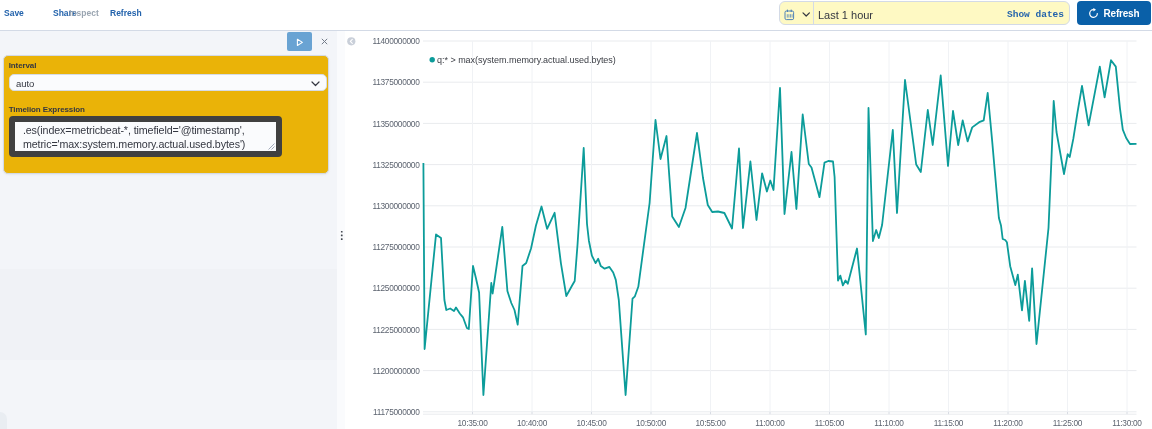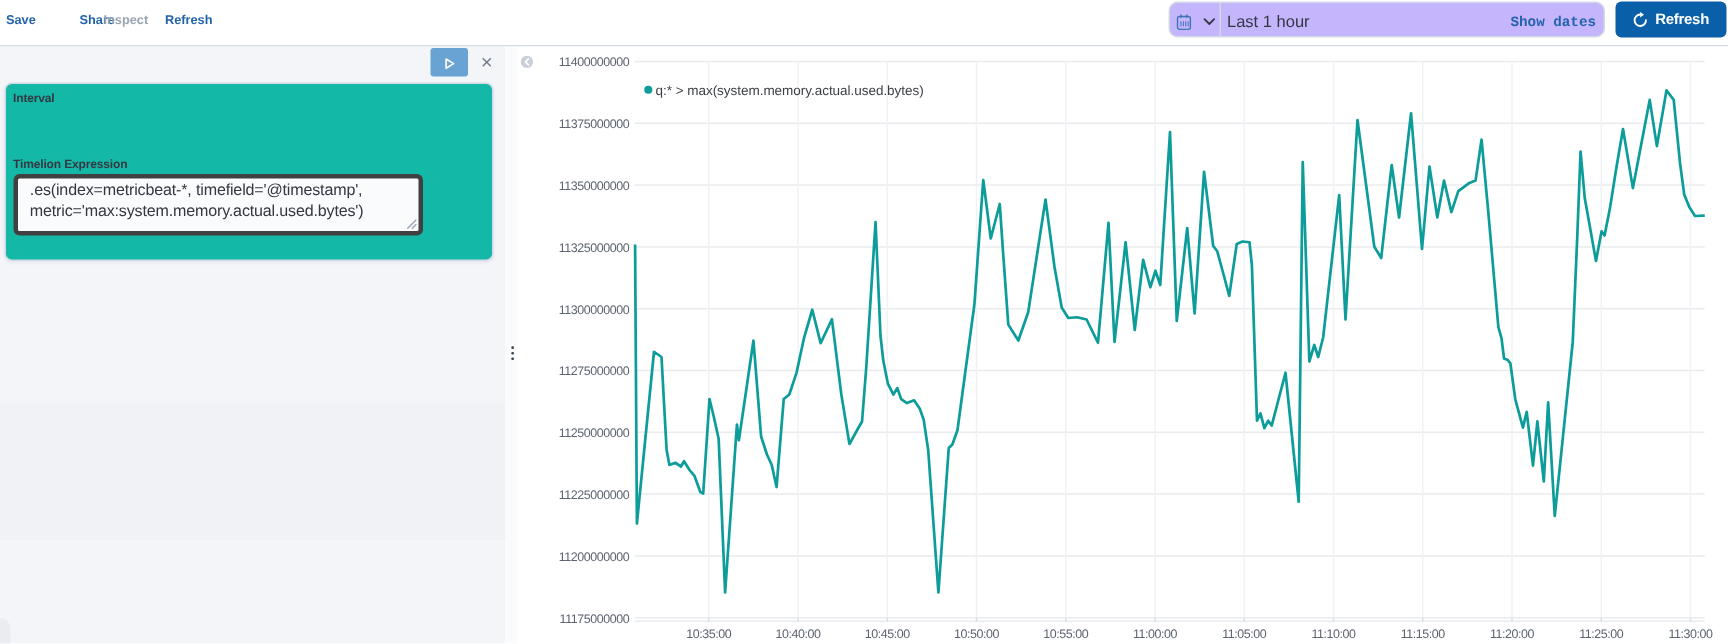--- a/index.html
+++ b/index.html
@@ -10,45 +10,45 @@
 
   
   #topnav { position:absolute; left:0; top:0; width:1152px; height:31px;
     background:#fff; border-bottom:1px solid #d3dae6; }
   .navlink { position:absolute; top:8px; font-size:8.5px; font-weight:700;
     color:#2363ac; letter-spacing:0px; }
   .navlink.dis { color:#9aa5b1; }
 
   
   #dpgroup { position:absolute; left:779px; top:1px; width:291px; height:24px;
-    background:#c4b5fd; border:1px solid #d3dae6; border-radius:6px; }
+    background:#fef9c3; border:1px solid #d3dae6; border-radius:6px; }
   #dpdivider { position:absolute; left:33px; top:0px; width:1px; height:22px; background:#d3dae6; }
   #lasthour { position:absolute; left:38px; top:7px; font-size:11px; color:#343741; }
   #showdates { position:absolute; right:5px; top:7px; font-size:9.5px; font-weight:600; color:#2363ac;font-family:Liberation Mono, monospace; }
 
   
   #refreshbtn { position:absolute; left:1077px; top:1px; width:74px; height:24px;
     background:#0a60a8; border-radius:4px; color:#fff; }
   #refreshbtn span { position:absolute; left:26.5px; top:6.5px; font-size:10px; font-weight:700; letter-spacing:-0.2px; }
 
   
   #sidebar { position:absolute; left:0; top:31px; width:337px; height:398px; background:#f3f5f9; }
   #resizer { position:absolute; left:337px; top:31px; width:8px; height:398px; background:#fafbfd; }
   #playbtn { position:absolute; left:287px; top:32px; width:25px; height:19px;
     background:#69a3d3; border-radius:2px; }
 
   #card { position:absolute; left:2.5px; top:55px; width:326px; height:118.5px;
-    background:#14b8a6; border:1px solid #d3dae6; border-radius:5px;
+    background:#eab308; border:1px solid #d3dae6; border-radius:5px;
     box-shadow:0 1px 2px rgba(152,162,179,0.15); }
   .formlabel { position:absolute; font-size:8px; font-weight:700; color:#343741; letter-spacing:-0.1px; }
   #selectbox { position:absolute; left:5.9px; top:17.7px; width:317.7px; height:17.6px;
     background:#fafbfd; border:1px solid #d5dbe5; border-radius:5px; }
   #selectbox span { position:absolute; left:5.5px; top:3.8px; font-size:9.5px; color:#343741; }
   #exprbox { position:absolute; left:5.4px; top:60px; width:273px; height:40.5px;
-    background:#fafbfd; border:3px solid #404040; border-radius:4px;
+    background:#fafbfd; border:6px solid #404040; border-radius:4px;
     font-size:10.7px; color:#343741; line-height:13.7px; padding:2px 7px 2px 8px; letter-spacing:-0.1px; }
 
   #chartarea { position:absolute; left:345px; top:31px; width:807px; height:398px; background:#fff; }
 </style>
 </head>
 <body>
 <div id="page">
   <div id="topnav">
     <span class="navlink" style="left:4px;">Save</span>
     <span class="navlink" style="left:34px;margin-left:19px;">Share</span>
@@ -90,20 +90,26 @@
       <path d="M 1.4 1.3 L 6.4 4.4 L 1.4 7.5 Z" fill="none" stroke="#fff" stroke-width="1.1" stroke-linejoin="round"></path>
     </svg>
   </div>
   <svg class="abs" style="left:321.3px;top:37.7px" width="7" height="7" viewBox="0 0 7 7">
     <line x1="0.8" y1="0.8" x2="6.2" y2="6.2" stroke="#747c89" stroke-width="1"></line>
     <line x1="6.2" y1="0.8" x2="0.8" y2="6.2" stroke="#747c89" stroke-width="1"></line>
   </svg>
 
   <div id="card">
     <span class="formlabel" style="left:5.2px;top:4.5px;">Interval</span>
+    <div id="selectbox">
+      <span>auto</span>
+      <svg class="abs" style="right:6px;top:6px" width="9" height="6" viewBox="0 0 9 6">
+        <polyline points="1,1 4.5,4.5 8,1" fill="none" stroke="#343741" stroke-width="1.2" stroke-linecap="round" stroke-linejoin="round"></polyline>
+      </svg>
+    </div>
     <span class="formlabel" style="left:5.2px;top:49px;">Timelion Expression</span>
     <div id="exprbox">.es(index=metricbeat-*, timefield='@timestamp', metric='max:system.memory.actual.used.bytes')
       <svg class="abs" style="right:1px;bottom:1px" width="7" height="7" viewBox="0 0 7 7">
         <line x1="0.5" y1="6.5" x2="6.5" y2="0.5" stroke="#98a2b3" stroke-width="0.9"></line>
         <line x1="3.5" y1="6.5" x2="6.5" y2="3.5" stroke="#98a2b3" stroke-width="0.9"></line>
       </svg>
     </div>
   </div>
 
   <svg class="abs" style="left:340px;top:229.5px" width="4" height="11" viewBox="0 0 4 11">

